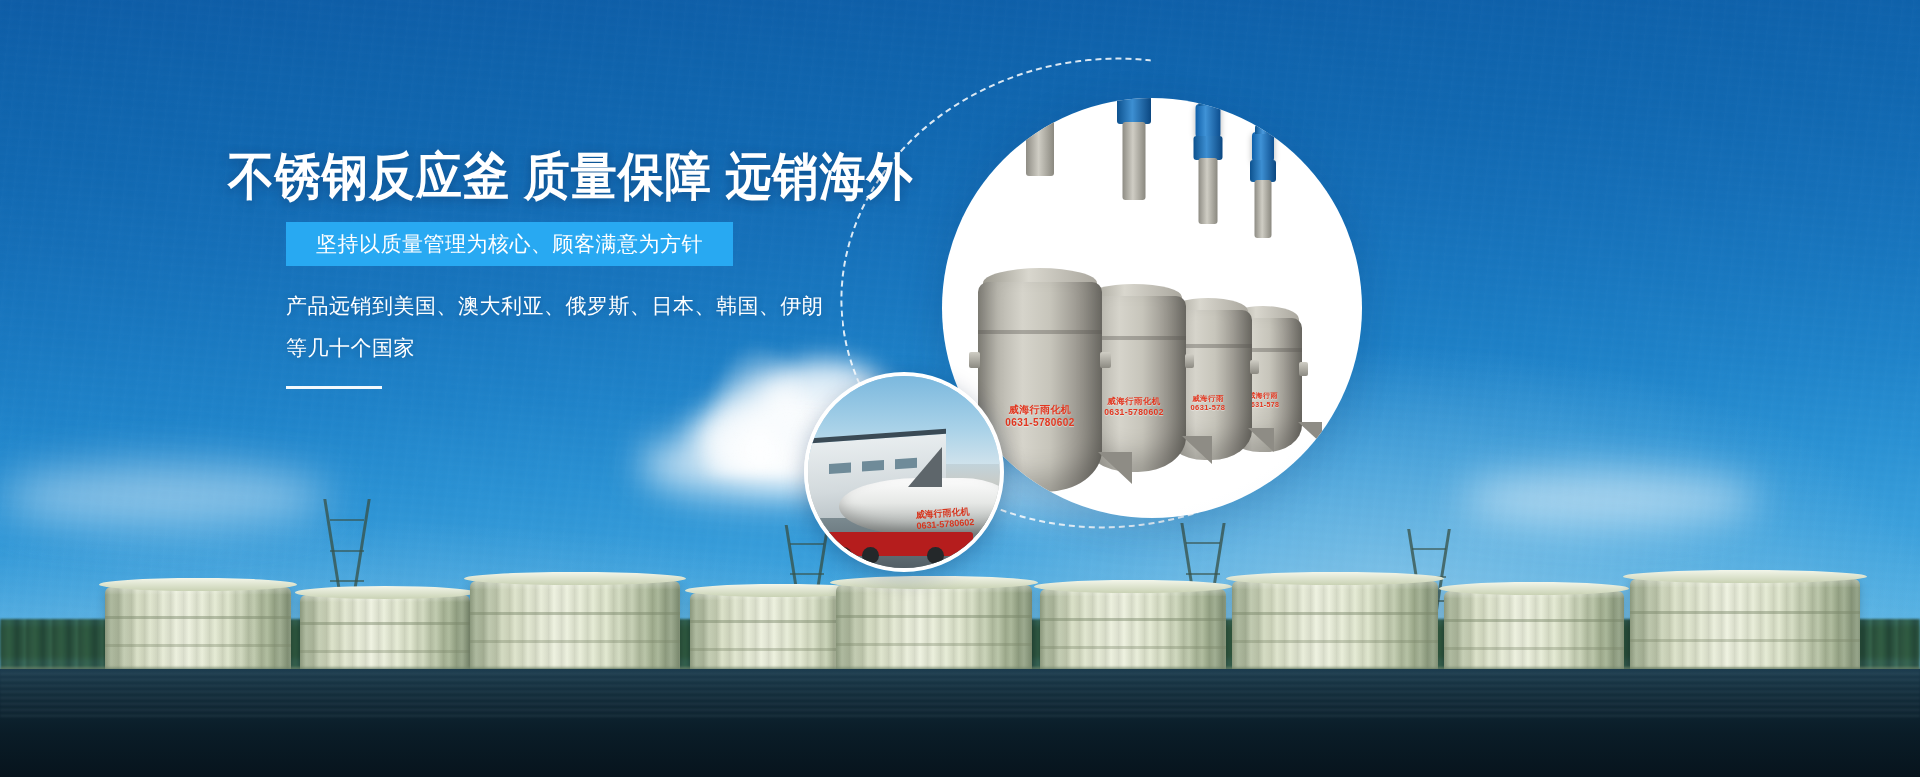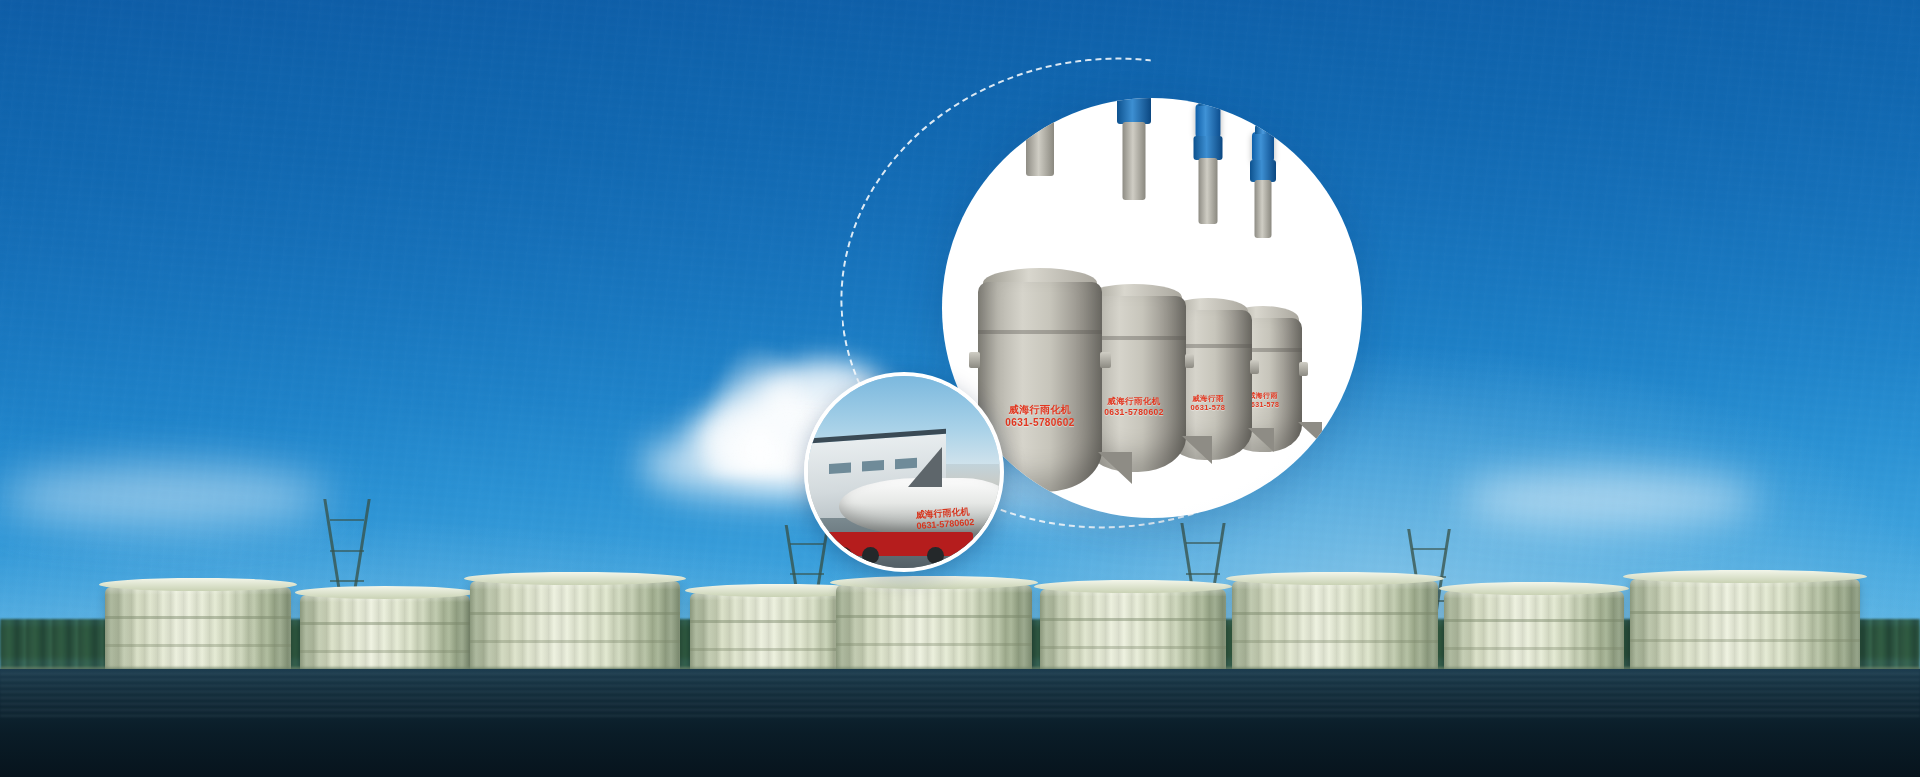--- a/index.html
+++ b/index.html
@@ -387,14 +387,28 @@
     <div class="sc-truck"></div>
     <div class="sc-wheel" style="left:14%"></div>
     <div class="sc-wheel" style="left:28%"></div>
     <div class="sc-wheel" style="left:62%"></div>
     <div class="sc-brand">
       <span>威海行雨化机</span><br>
       <span>0631-5780602</span>
     </div>
   </div>
 
+  <div class="copy">
+    <div class="headline">不锈钢反应釜 质量保障 远销海外</div>
+
+    <div class="subband">
+      <span>坚持以质量管理为核心、顾客满意为方针</span>
+    </div>
+
+    <div class="bodytext" style="margin-left:58px;">
+      <p>产品远销到美国、澳大利亚、俄罗斯、日本、韩国、伊朗</p>
+      <p>等几十个国家</p>
+    </div>
+
+    <div class="divider"></div>
+  </div>
 
 </div>
 
 </body></html>

